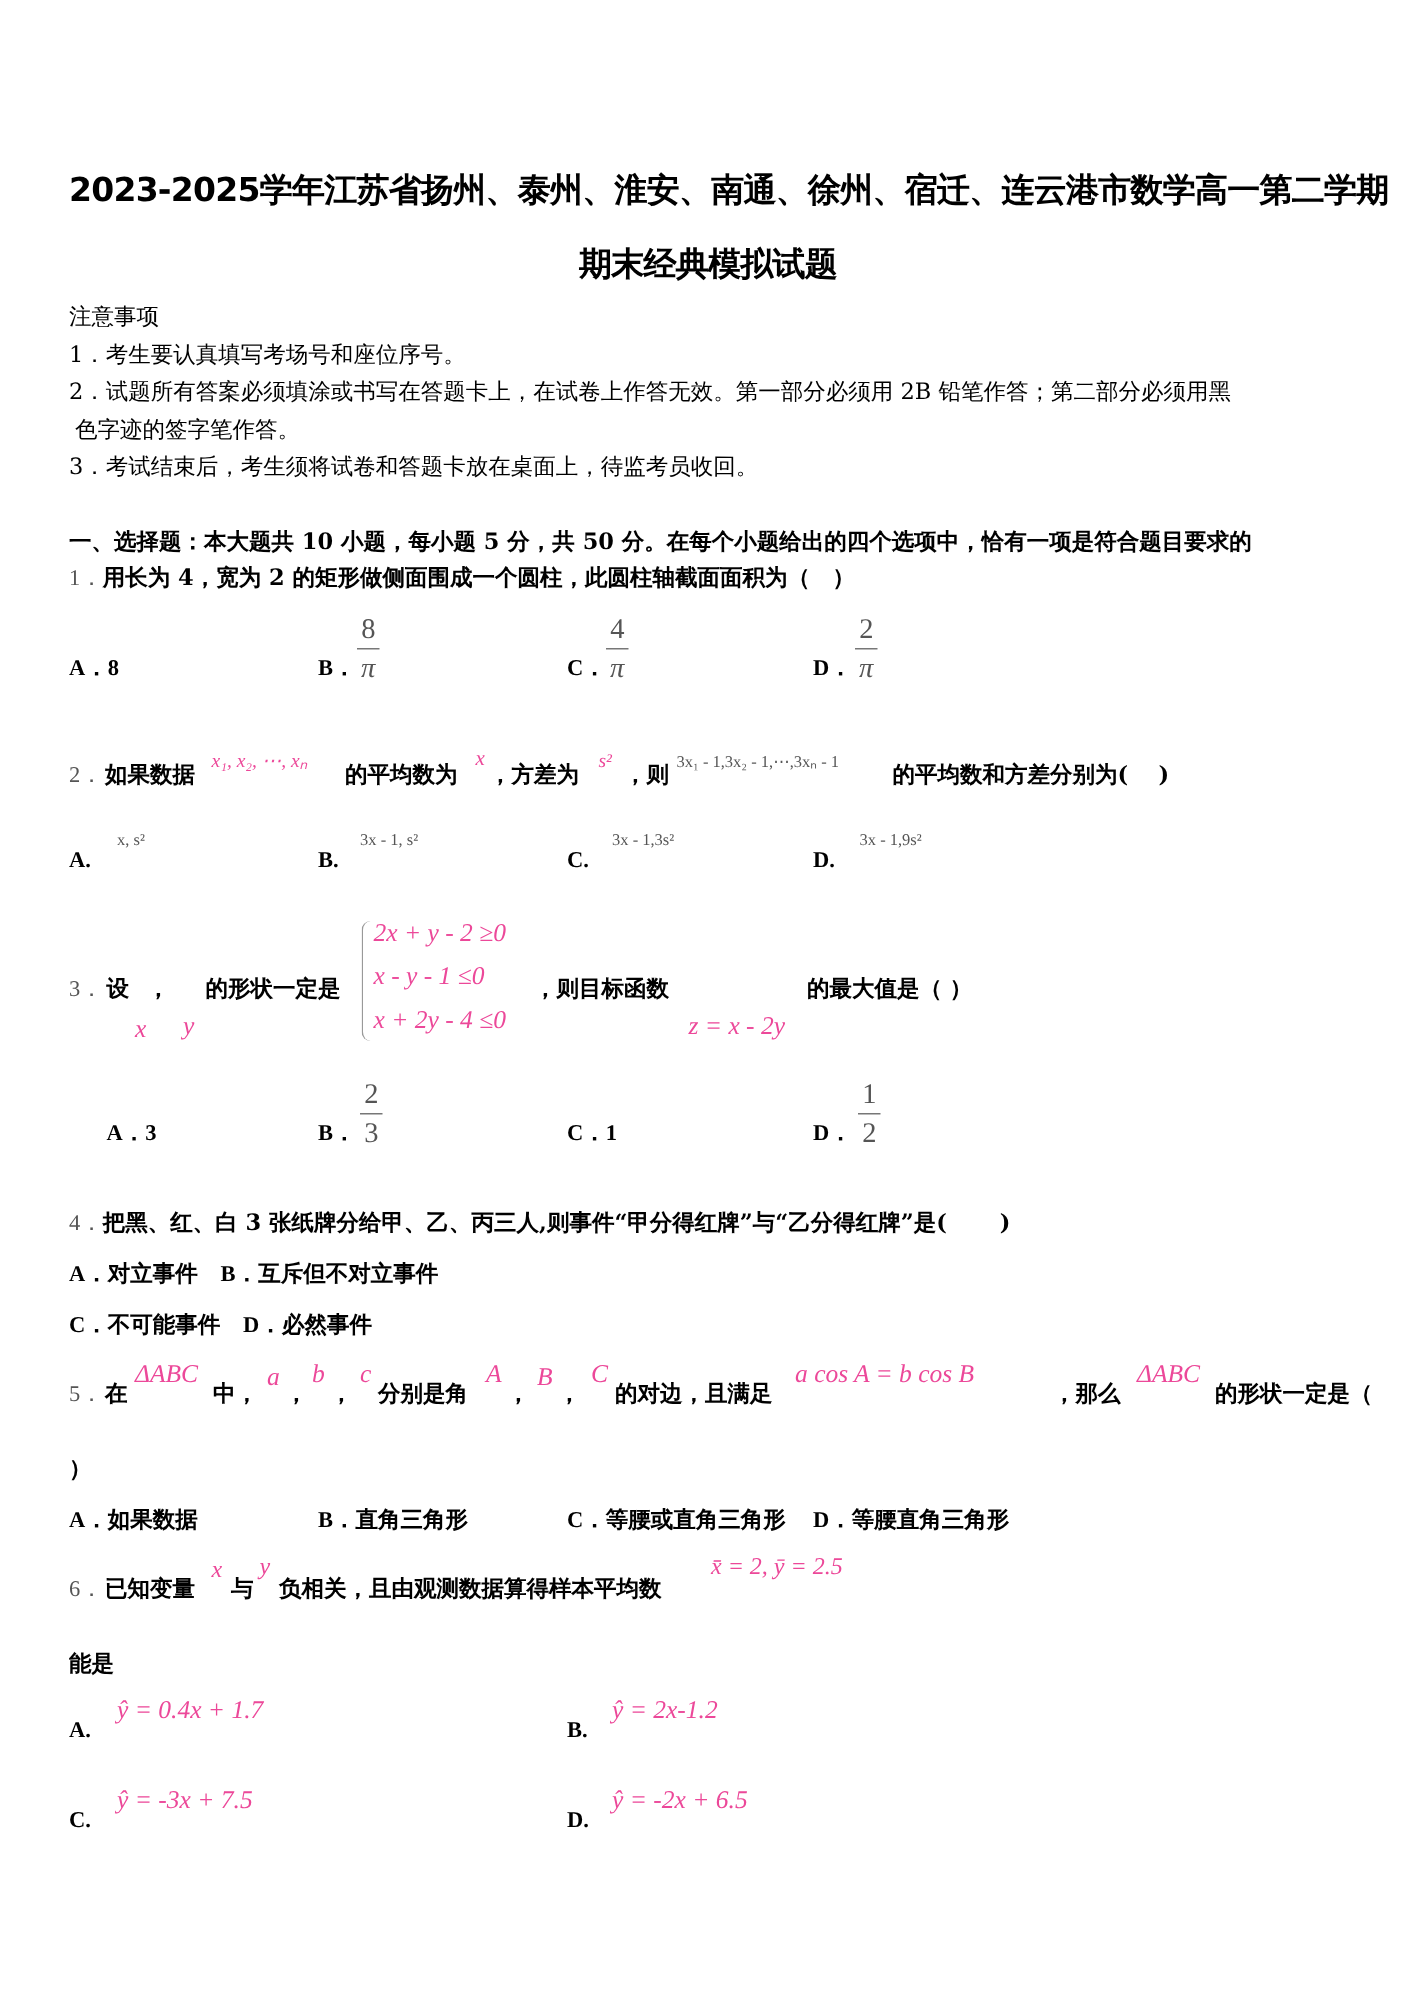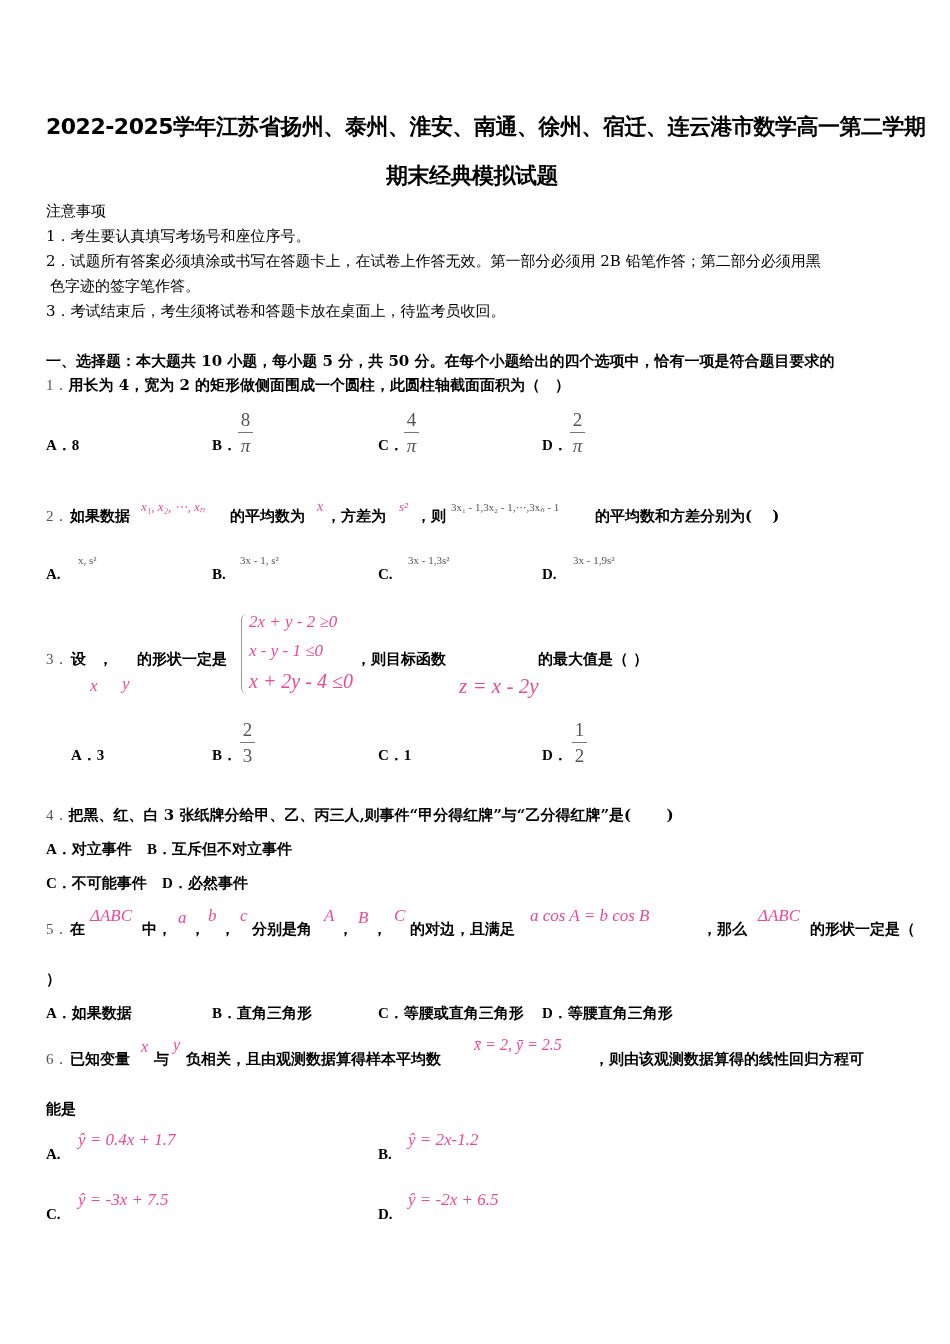--- a/index.html
+++ b/index.html
@@ -14,21 +14,21 @@
     .lbl { font-family: "Liberation Serif", serif; font-weight: bold; font-size: 15px; }
     .frac { position: absolute; display: flex; flex-direction: column; align-items: center;
             font-family: "Liberation Serif", serif; color: #555; font-size: 19px; line-height: 1; }
     .frac .bar { width: 15px; height: 1px; background: #777; margin: 3px 0; }
     .frac .den-pi { font-style: italic; }
     .brace { position: absolute; border-left: 1px solid #999; border-radius: 6px 0 0 6px; }
   </style>
 </head>
 <body>
 
-<div class="abs title" style="left:46px; top:112px;">2022-2025学年江苏省扬州、泰州、淮安、南通、徐州、宿迁、连云港市数学高一第二学期</div>
+<div class="abs title" style="left:46px; top:112px;">2023-2025学年江苏省扬州、泰州、淮安、南通、徐州、宿迁、连云港市数学高一第二学期</div>
 <div class="abs title" style="left:386px; top:161px;">期末经典模拟试题</div>
 
 <div class="abs t" style="left:46px; top:202px;">注意事项</div>
 <div class="abs t" style="left:46px; top:227px;">1．考生要认真填写考场号和座位序号。</div>
 <div class="abs t" style="left:46px; top:252px;">2．试题所有答案必须填涂或书写在答题卡上，在试卷上作答无效。第一部分必须用 2B 铅笔作答；第二部分必须用黑</div>
 <div class="abs t" style="left:50px; top:277px;">色字迹的签字笔作答。</div>
 <div class="abs t" style="left:46px; top:302px;">3．考试结束后，考生须将试卷和答题卡放在桌面上，待监考员收回。</div>
 
 <div class="abs t b" style="left:46px; top:352px;">一、选择题：本大题共 10 小题，每小题 5 分，共 50 分。在每个小题给出的四个选项中，恰有一项是符合题目要求的</div>
 
@@ -80,23 +80,23 @@
 
 <div class="abs mathn t" style="left:46px; top:650px;">3．</div>
 <div class="abs t b" style="left:71px; top:650px;">设</div>
 <div class="abs math" style="left:90px; top:676px; font-size:17px;">x</div>
 <div class="abs t b" style="left:98px; top:650px;">，</div>
 <div class="abs math" style="left:122px; top:674px; font-size:17px;">y</div>
 <div class="abs t b" style="left:137px; top:650px;">的形状一定是</div>
 <div class="brace" style="left:241px; top:614px; width:6px; height:80px;"></div>
 <div class="abs math" style="left:249px; top:612px; font-size:17px;">2x + y - 2 ≥0</div>
 <div class="abs math" style="left:249px; top:641px; font-size:17px;">x - y - 1 ≤0</div>
-<div class="abs math" style="left:249px; top:670px; font-size:20px;">x + 2y - 4 ≤0</div>
+<div class="abs math" style="left:249px; top:670px; font-size:17px;">x + 2y - 4 ≤0</div>
 <div class="abs t b" style="left:356px; top:650px;">，则目标函数</div>
-<div class="abs math" style="left:459px; top:674px; font-size:21px;">z = x - 2y</div>
+<div class="abs math" style="left:459px; top:674px; font-size:17px;">z = x - 2y</div>
 <div class="abs t b" style="left:538px; top:650px;">的最大值是（ ）</div>
 
 <div class="abs lbl" style="left:46px; top:746px;margin-left:25px;">
   <span>A．</span><span>3</span>
 </div>
 <div class="abs lbl" style="left:212px; top:746px;">B．</div>
 <div class="frac" style="left:240px; top:720px;">
   <span>2</span>
     <span class="bar"></span>
     <span>3</span>
@@ -154,21 +154,20 @@
 </div>
 
 <div class="abs" style="left:46px; top:1036px; height:32px; width:880px;">
   <span class="mathn t" style="position:absolute; left:0; top:14px;">6．</span>
   <span class="t b" style="position:absolute; left:24px; top:14px;">已知变量</span>
   <span class="math" style="position:absolute; left:95px; top:2px; font-size:16px;">x</span>
   <span class="t b" style="position:absolute; left:108px; top:14px;">与</span>
   <span class="math" style="position:absolute; left:127px; top:0px; font-size:16px;">y</span>
   <span class="t b" style="position:absolute; left:140px; top:14px;">负相关，且由观测数据算得样本平均数</span>
   <span class="math" style="position:absolute; left:428px; top:0px; font-size:16px;">x̄ = 2,  ȳ = 2.5</span>
-  <span class="t b" style="position:absolute; left:548px; top:14px;">，则由该观测数据算得的线性回归方程可</span>
 </div>
 <div class="abs t b" style="left:46px; top:1100px;">能是</div>
 
 <div class="abs lbl" style="left:46px; top:1146px;">A.</div>
 <div class="abs math" style="left:78px; top:1130px; font-size:17px;">ŷ = 0.4x + 1.7</div>
 <div class="abs lbl" style="left:378px; top:1146px;">B.</div>
 <div class="abs math" style="left:408px; top:1130px; font-size:17px;">ŷ = 2x-1.2</div>
 <div class="abs lbl" style="left:46px; top:1206px;">C.</div>
 <div class="abs math" style="left:78px; top:1190px; font-size:17px;">ŷ = -3x + 7.5</div>
 <div class="abs lbl" style="left:378px; top:1206px;">D.</div>

